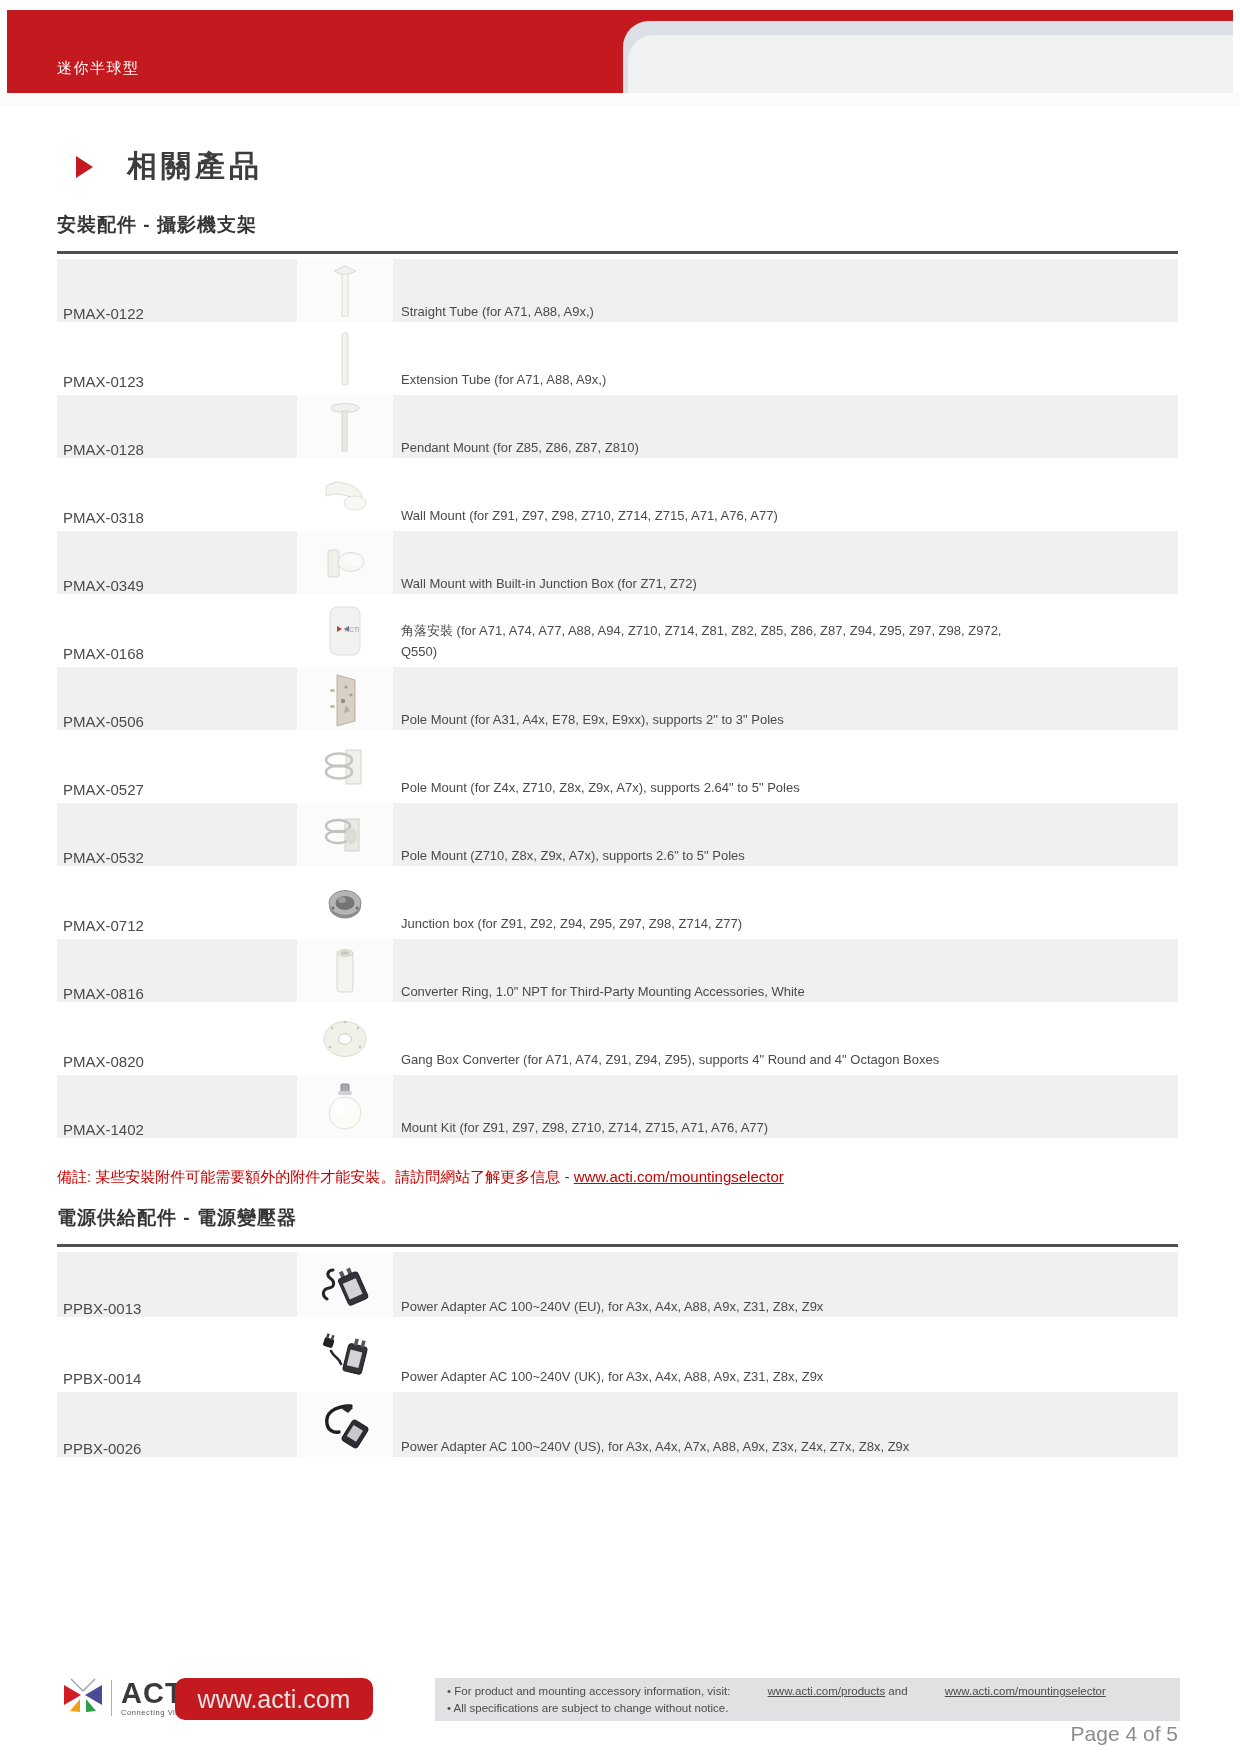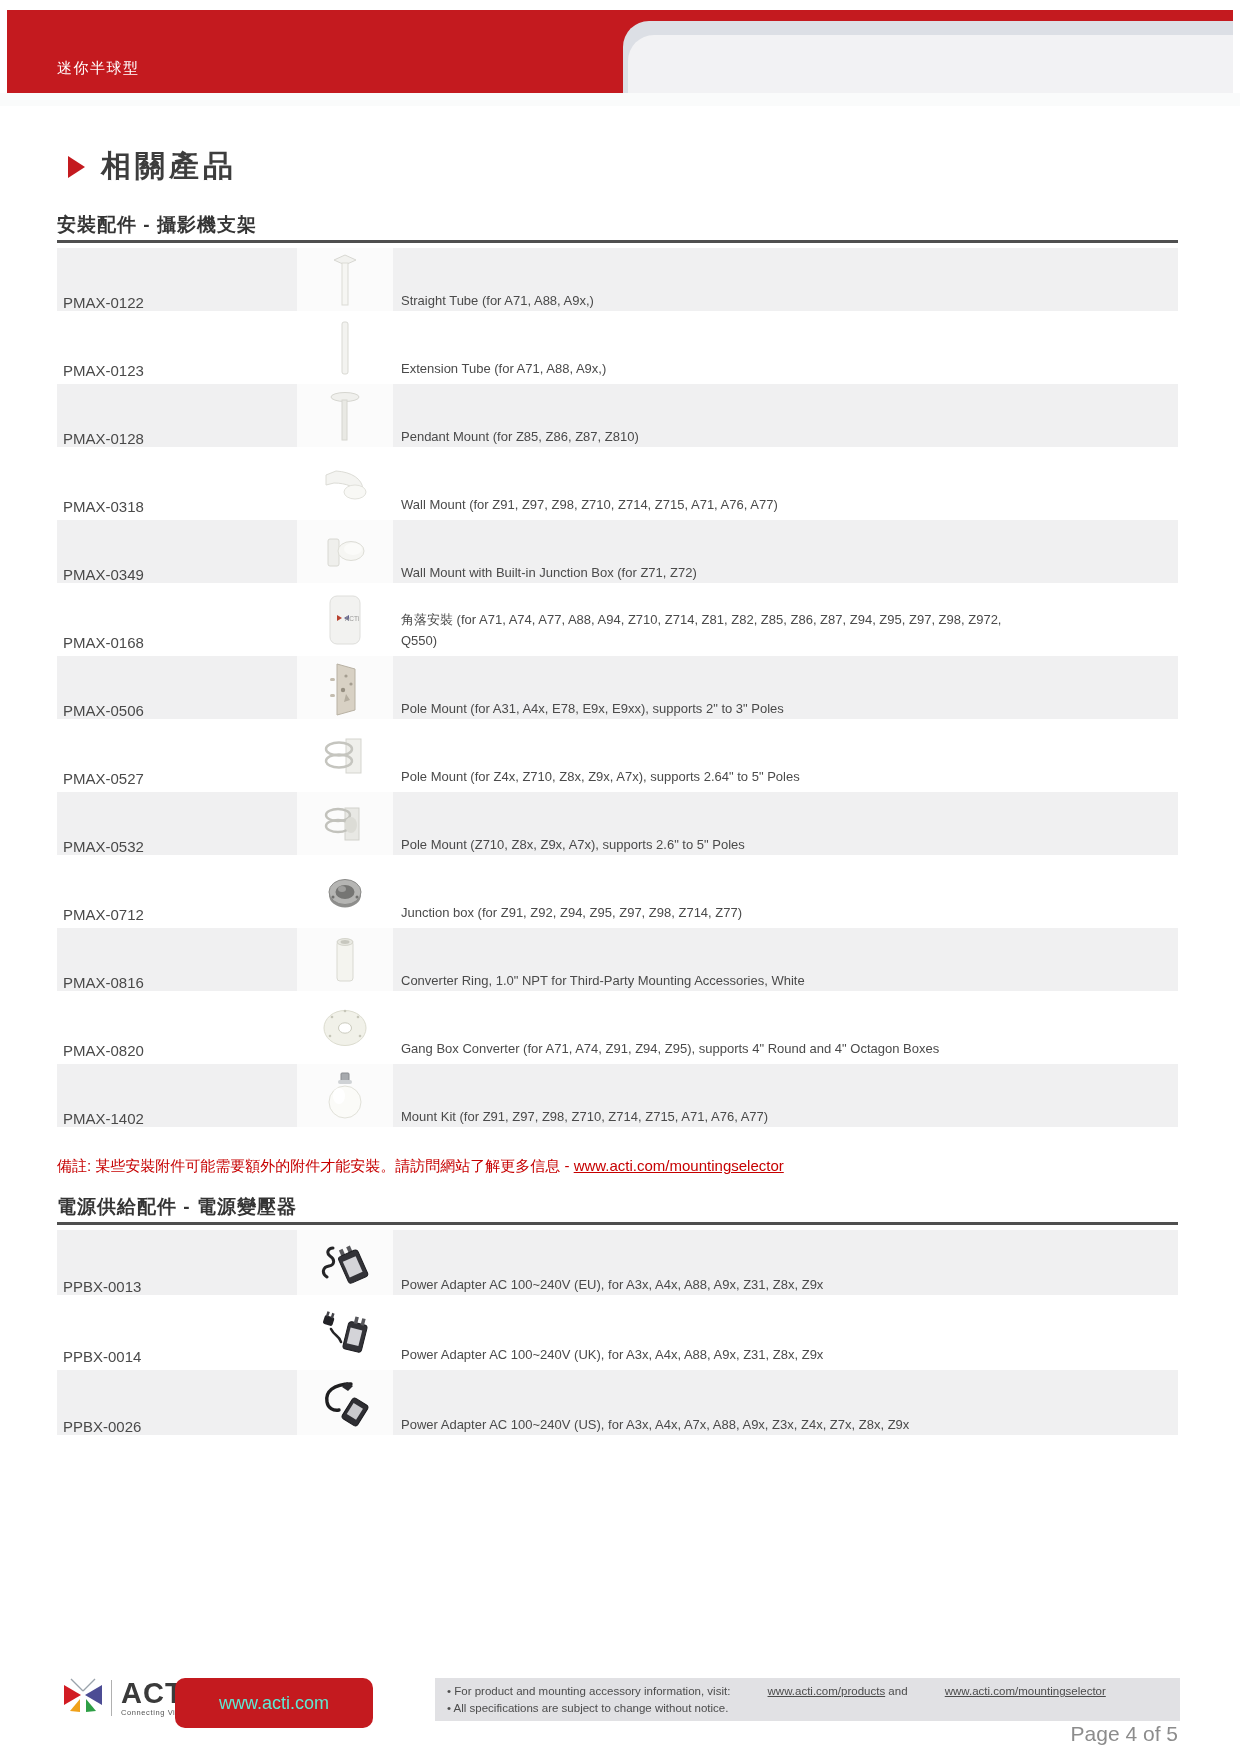--- a/index.html
+++ b/index.html
@@ -23,33 +23,33 @@
     position: absolute; top: 25px; left: 621px; right: 0; bottom: 0;
     background: #f2f2f4; border-top-left-radius: 26px;
   }
   .redbar-title {
     position: absolute; left: 50px; bottom: 15px; z-index: 2;
     color: #ffffff; font-size: 15px; letter-spacing: 1.5px;
   }
   .substrip { position: absolute; top: 93px; left: 0; right: 0; height: 13px; background: #fafbfb; }
 
   
-  .title-row { position: absolute; top: 146px; left: 68px; display: flex; align-items: center; gap: 16px; }
+  .title-row { position: absolute; top: 146px; left: 76px; display: flex; align-items: center; gap: 34px; }
   .tri {
     width: 0; height: 0;
     border-left: 17px solid var(--accent, #c41a1f);
     border-top: 11px solid transparent; border-bottom: 11px solid transparent;
   }
   .title-text { font-size: 30px; color: #3d3d3d; font-weight: 600; letter-spacing: 4px; }
 
   
   .content { position: absolute; left: 57px; top: 0; width: 1121px; }
   .sec-heading {
     font-size: 19px; font-weight: bold; color: #353535; letter-spacing: 1px;
-    padding-bottom: 2px; border-bottom: 3px solid #4f4f4f;
+    padding-bottom: 13px; border-bottom: 3px solid #4f4f4f;
   }
   #sections .section:first-child .sec-heading { margin-top: 212px; }
   .section + .section .sec-heading { margin-top: 18px; }
   .rows { margin-top: 5px; }
   .row { display: flex; align-items: flex-end; min-height: 63px; margin-bottom: 5px; }
   .section:nth-child(2) .row { min-height: 65px; }
   .rows .row:nth-child(odd) { background: var(--rowgray, #f0f0f1); }
   .cell-code { width: 240px; padding-left: 6px; font-size: 15px; color: #4a4a4a; }
   .cell-img {
     width: 96px; align-self: stretch; display: flex; align-items: center; justify-content: center;
@@ -61,24 +61,24 @@
   .note .red-link { color: var(--notered, #c60000); text-decoration: underline; }
 
   
   .footer { position: absolute; top: 1670px; left: 57px; width: 1121px; height: 85px; }
   .logo { position: absolute; left: 4px; top: 6px; display: flex; align-items: center; }
   .logo-divider { width: 1px; height: 36px; background: #b0b0b0; margin: 0 9px 0 6px; }
   .brand-block { display: flex; flex-direction: column; }
   .brand { font-size: 29px; font-weight: 800; color: #3a3a3a; line-height: 28px; letter-spacing: 1px; }
   .tagline { font-size: 7.5px; color: #555; letter-spacing: 0.6px; margin-top: 1px; }
   .site-btn {
-    position: absolute; left: 118px; top: 8px; width: 198px; height: 50px;
+    position: absolute; left: 118px; top: 8px; width: 198px; height: 42px;
     background: var(--accent, #c41a1f); border-radius: 10px;
     display: flex; align-items: center; justify-content: center;
-    color: #5eead4; font-size: 18px;
+    color: #e5e5e5; font-size: 25px;
   }
   .fineprint {
     position: absolute; left: 378px; top: 8px; width: 745px;
     background: #e1e1e4; padding: 5px 12px;
     font-size: 11.5px; line-height: 16.5px; color: #4c4c4c;
   }
   .fineprint a { color: #4c4c4c; text-decoration: underline; padding-left: 34px; }
   .pagenum { position: absolute; right: 0; top: 52px; font-size: 21px; color: #8c8c8c; }
 </style>
 </head>

